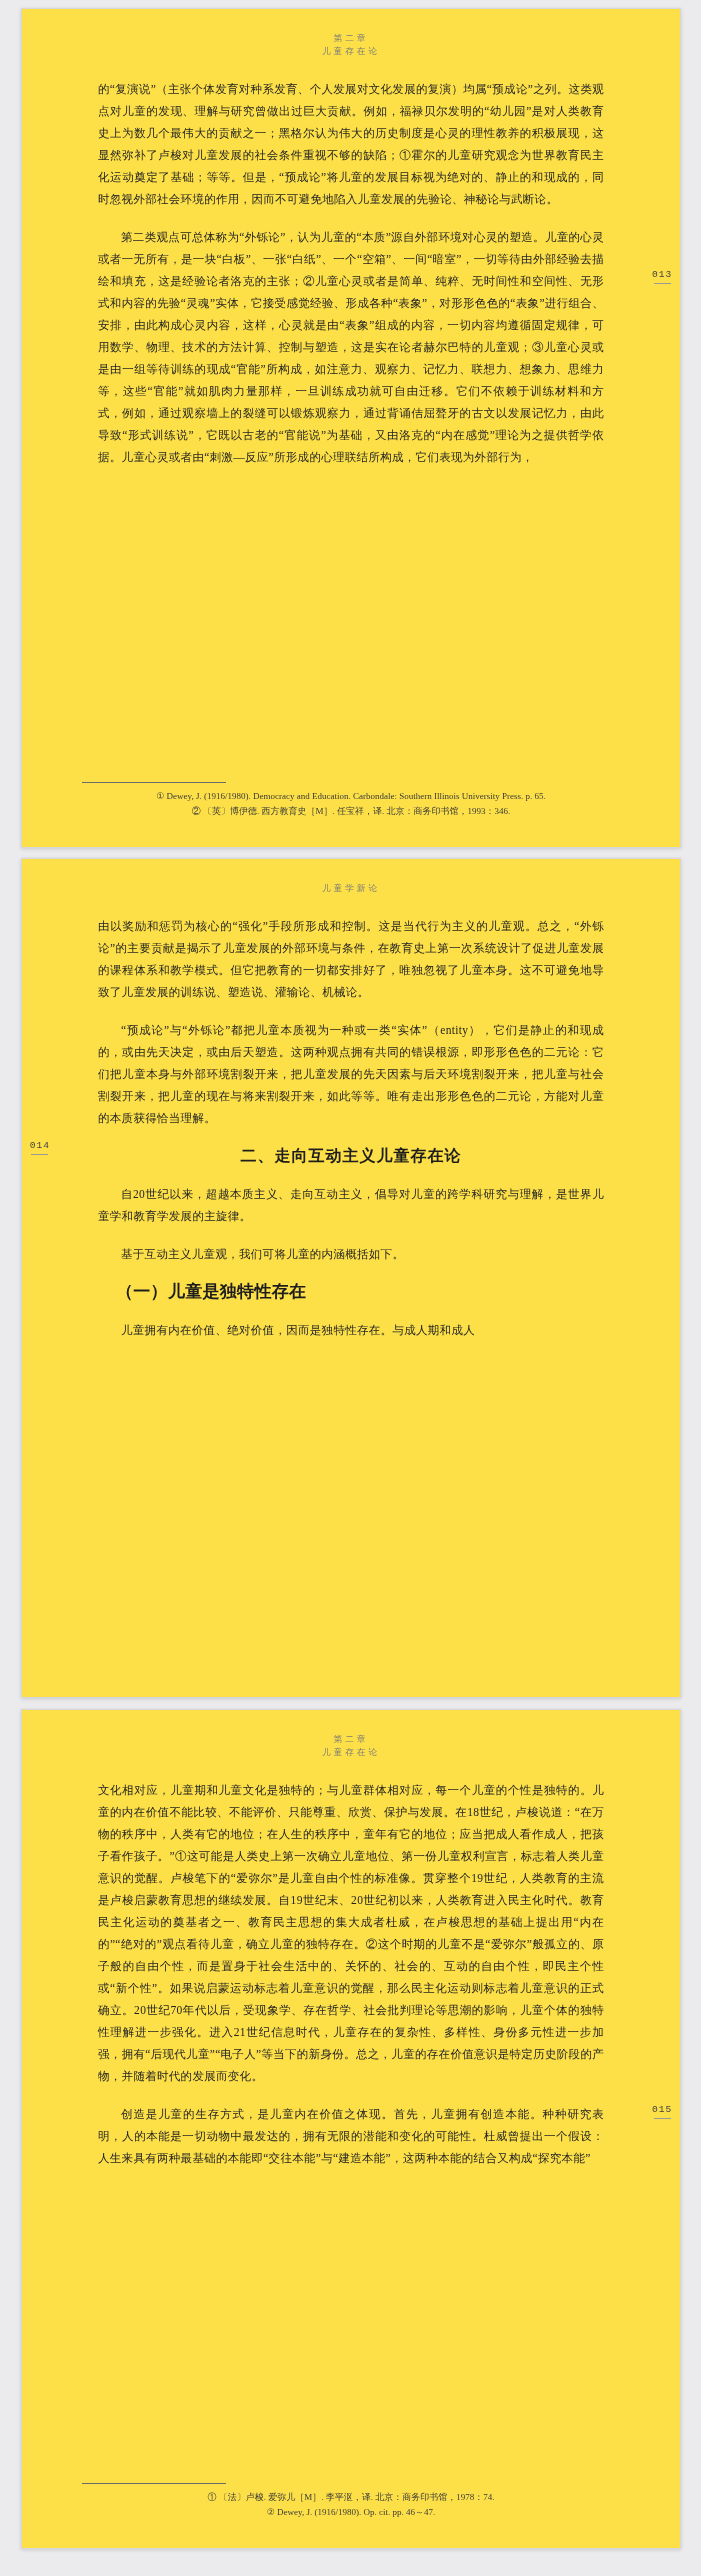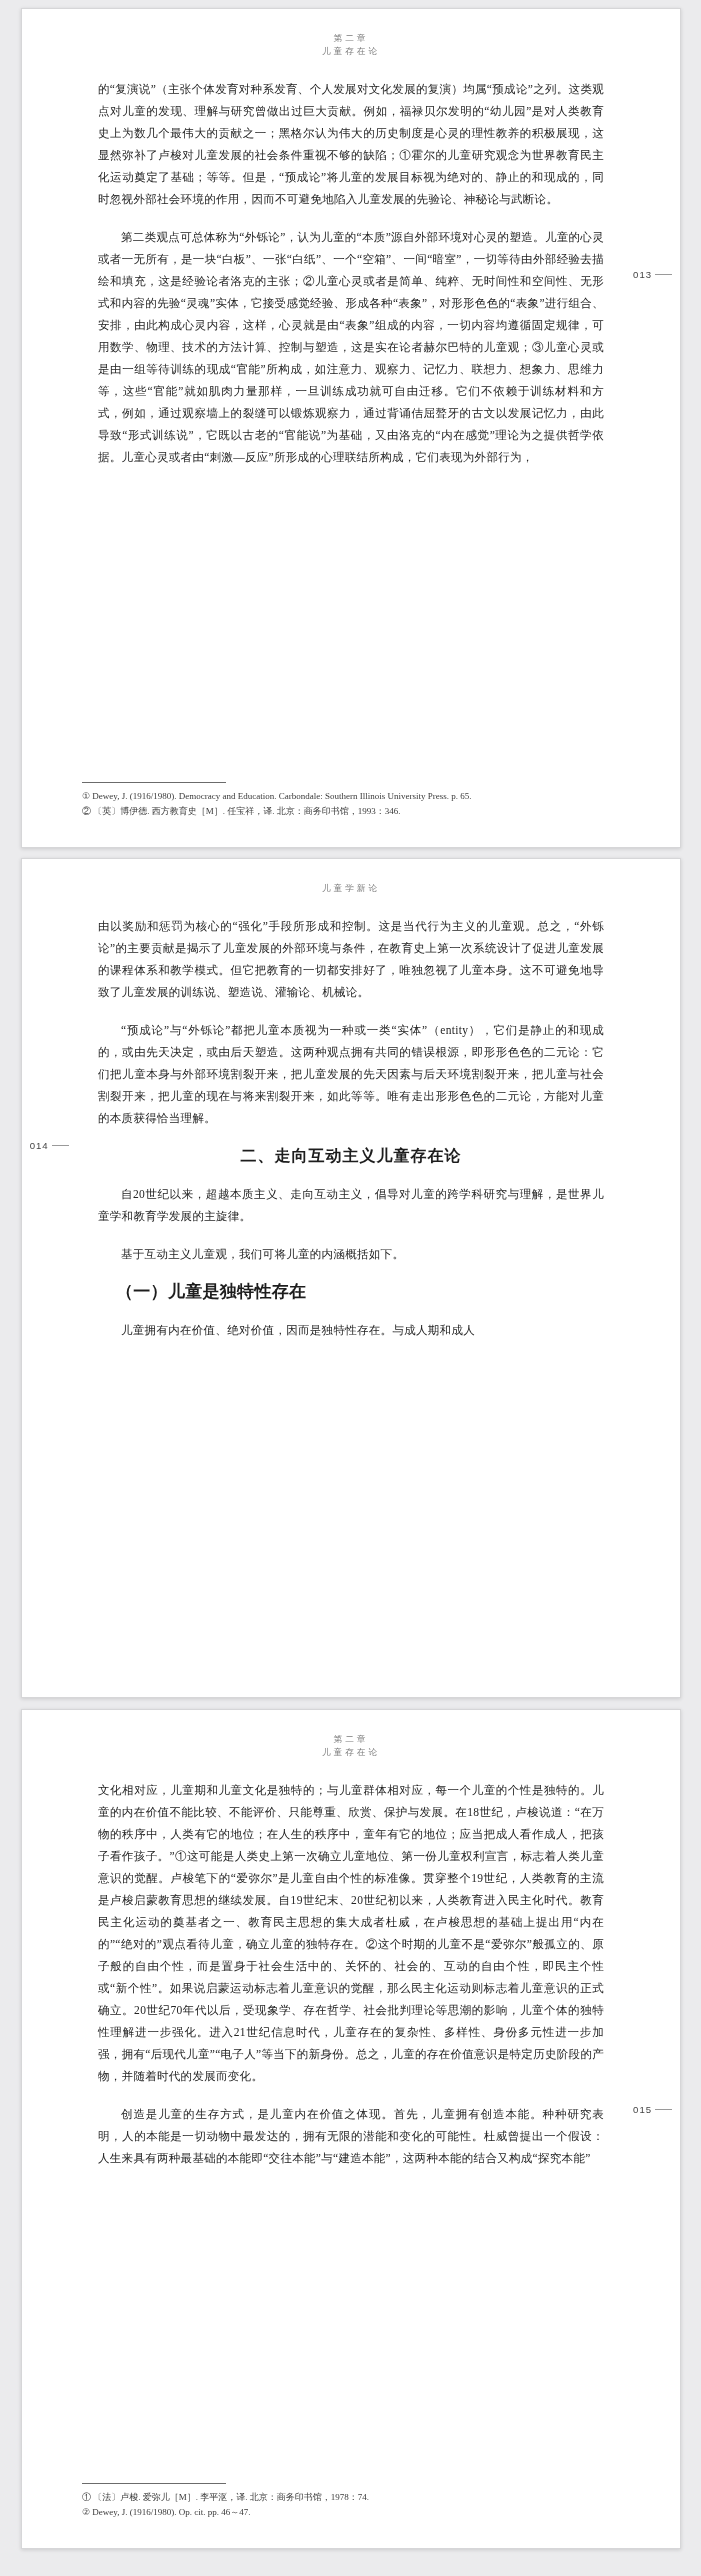--- a/index.html
+++ b/index.html
@@ -11,21 +11,21 @@
   .stage {
     width: 702px;
     padding: 7.7px 0 9.6px 0;
     box-sizing: border-box;
   }
   .page {
     position: relative;
     width: 660px;
     height: 840px;
     margin: 0 auto 10.6px auto;
-    background: #ffffff;
+    background: #fde047;
     border: 1px solid #d6d6d8;
     box-shadow: 0 1px 3.8px rgba(0,0,0,0.14);
     box-sizing: border-box;
     padding: 23px 60px 29px 60px;
     overflow: hidden;
   }
   .page-header {
     text-align: center;
     font-size: 8.7px;
     line-height: 13.5px;
@@ -72,27 +72,29 @@
   .fn-rule {
     width: 144px;
     height: 0;
     border-top: 1px solid #6b6b6b;
     margin-bottom: 5.8px;
   }
   .fn {
     padding-left: 13.5px;
     text-indent: -13.5px;
     margin-bottom: 1px;
+    text-align: center;
   }
   .marker {
     position: absolute;
     display: flex;
+    flex-direction: column;
     align-items: center;
     gap: 2.9px;
-    font-family: Liberation Sans, sans-serif;
+    font-family: Liberation Mono, monospace;
     font-size: 9.6px;
     color: #444;
     letter-spacing: 1px;
     justify-content: center;
   }
   .m-line {
     display: block;
     width: 17.3px;
     height: 1px;
     background: #9a9a9a;

